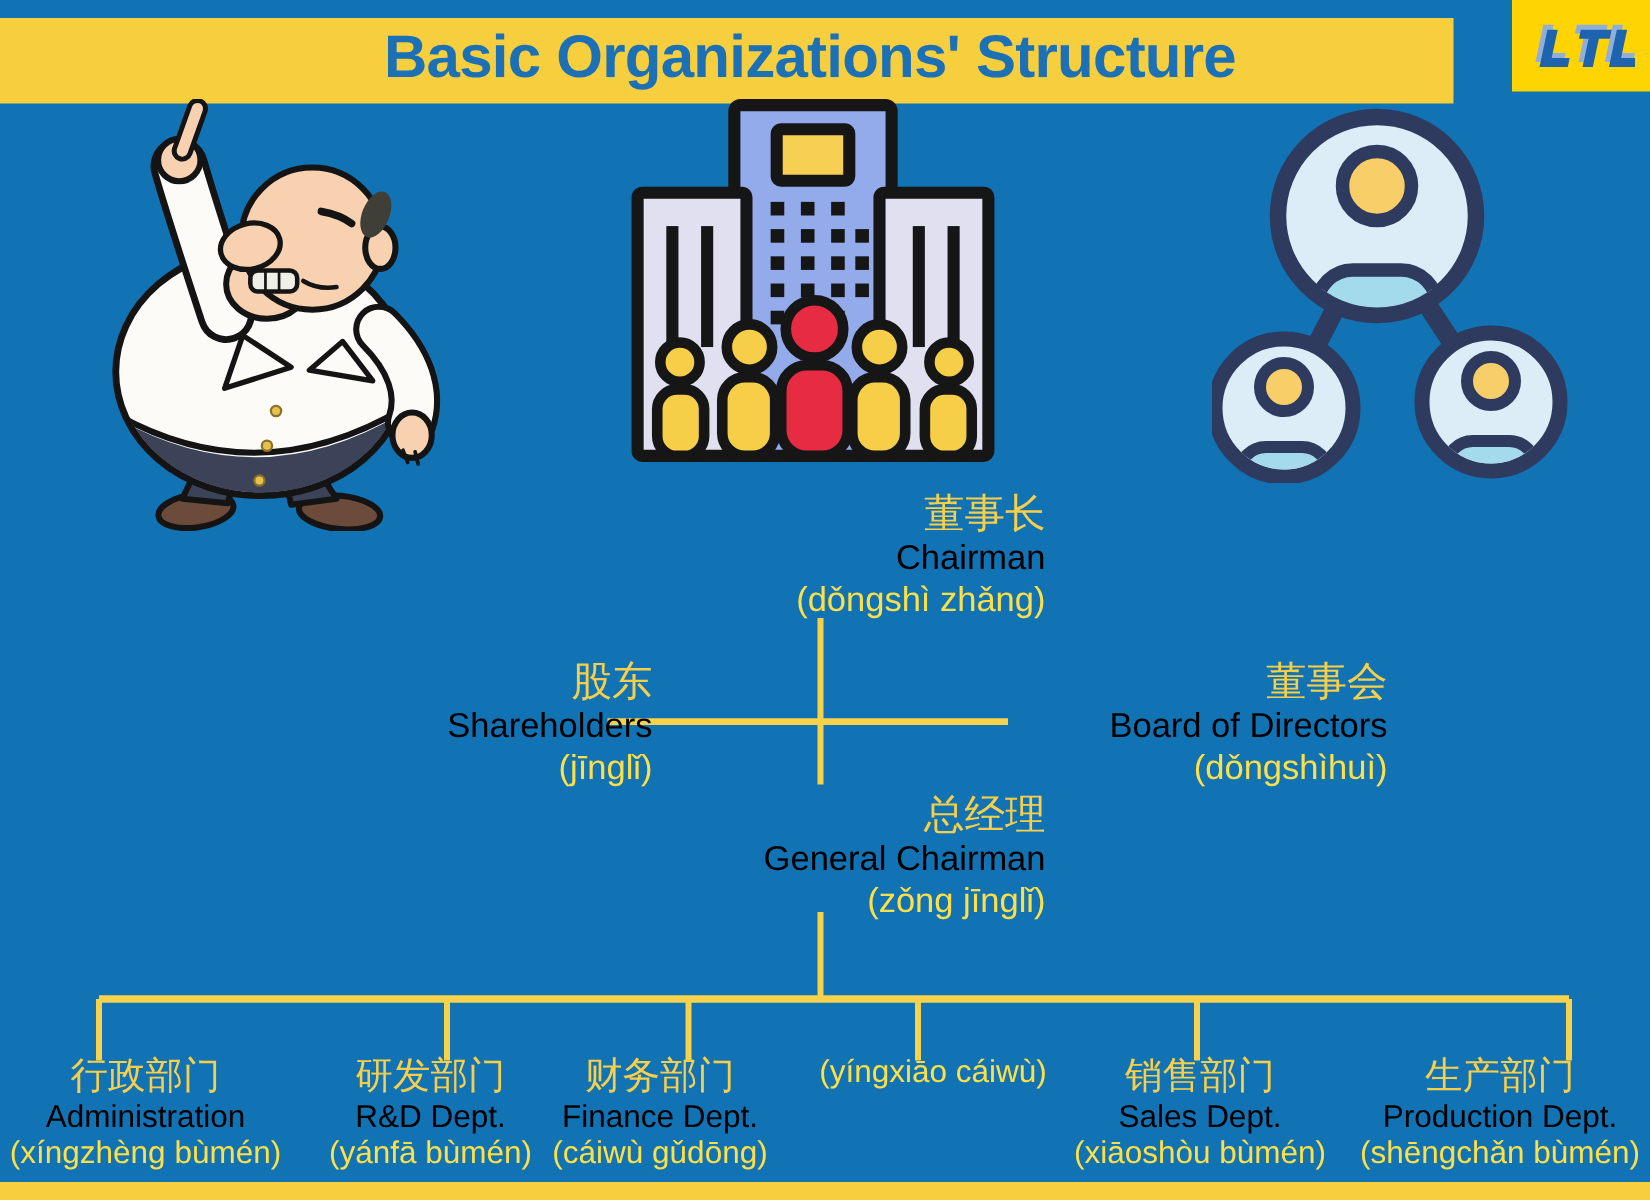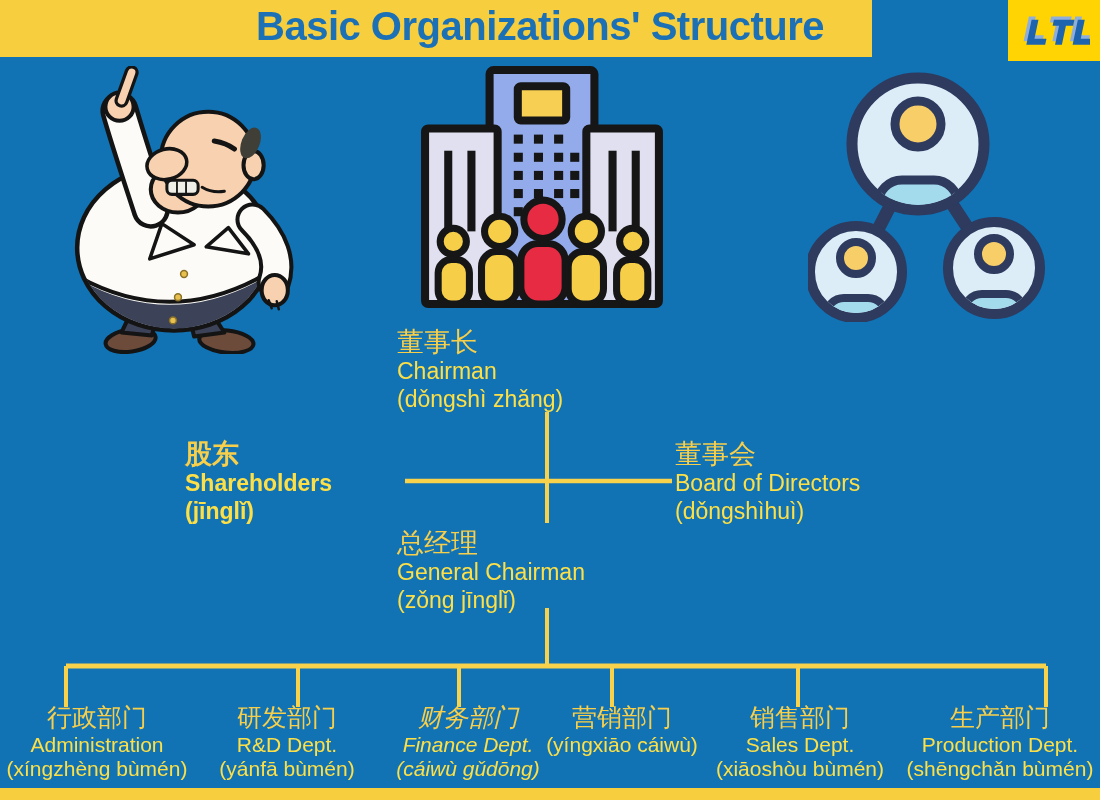--- a/index.html
+++ b/index.html
@@ -6,22 +6,22 @@
   html, body { width: 1100px; height: 800px; }
   body {
     position: relative;
     width: 1100px; height: 800px;
     background: #1172B4;
     font-family: "Liberation Sans", "DejaVu Sans", sans-serif;
     overflow: hidden;
   }
   
   .header {
-    position: absolute; left: 0; top: 0;
-    width: 872px; height: 57px;
+    position: absolute; left: 0; top: 12px;
+    width: 969px; height: 57px;
     background: #F6CE3E;
   }
   .header .title {
     position: absolute; left: 0; top: 4px; width: 1080px;
     text-align: center;
     font-size: 40px; font-weight: 700;
     color: #1C70B6;
     letter-spacing: -0.5px;
   }
   .logo-box {
@@ -35,35 +35,35 @@
     position: absolute; left: 0; bottom: 0;
     width: 1100px; height: 12px;
     background: #F6CE3E;
   }
   
   .illus { position: absolute; }
   #boss   { left: 55px;  top: 66px;  }
   #bldg   { left: 416px; top: 60px;  }
   #net    { left: 808px; top: 72px;  }
   
-  .node { position: absolute; text-align: left; line-height: 1.2; }
+  .node { position: absolute; text-align: right; line-height: 1.2; }
   .hanzi  { color: #F7CF4B; font-size: 27px; }
-  .en     { color: #fde047; font-size: 23px; }
+  .en     { color: #000000; font-size: 23px; }
   .py     { color: #fde047; font-size: 23px; }
   #chairman      { left: 397px; top: 326px; width: 300px; }
-  #shareholders  { left: 185px; top: 438px; width: 250px; font-weight: bold; }
+  #shareholders  { left: 185px; top: 438px; width: 250px; }
   #board         { left: 675px; top: 438px; width: 250px; }
   #gm            { left: 397px; top: 527px; width: 300px; }
   .dept { position: absolute; top: 703px; width: 200px; text-align: center; line-height: 1.18; }
   .dept .hanzi { font-size: 25px; }
   .dept .en    { font-size: 21px; }
   .dept .py    { font-size: 21px; }
   #dept0 { left: -3px;  }
   #dept1 { left: 187px; }
-  #dept2 { left: 368px; font-style: italic; }
+  #dept2 { left: 340px; }
   #dept3 { left: 522px; }
   #dept4 { left: 700px; }
   #dept5 { left: 900px; }
   
   #connectors { position: absolute; left: 0; top: 0; pointer-events: none; }
 </style>
 </head>
 <body>
 
 <div class="header">
@@ -247,21 +247,20 @@
   <div class="hanzi">研发部门</div>
   <div class="en">R&amp;D Dept.</div>
   <div class="py">(yánfā bùmén)</div>
 </div>
 <div id="dept2" class="dept">
   <div class="hanzi">财务部门</div>
   <div class="en">Finance Dept.</div>
   <div class="py">(cáiwù gǔdōng)</div>
 </div>
 <div id="dept3" class="dept">
-  <div class="hanzi">营销部门</div>
   <div class="py">(yíngxiāo cáiwù)</div>
 </div>
 <div id="dept4" class="dept">
   <div class="hanzi">销售部门</div>
   <div class="en">Sales Dept.</div>
   <div class="py">(xiāoshòu bùmén)</div>
 </div>
 <div id="dept5" class="dept">
   <div class="hanzi">生产部门</div>
   <div class="en">Production Dept.</div>

